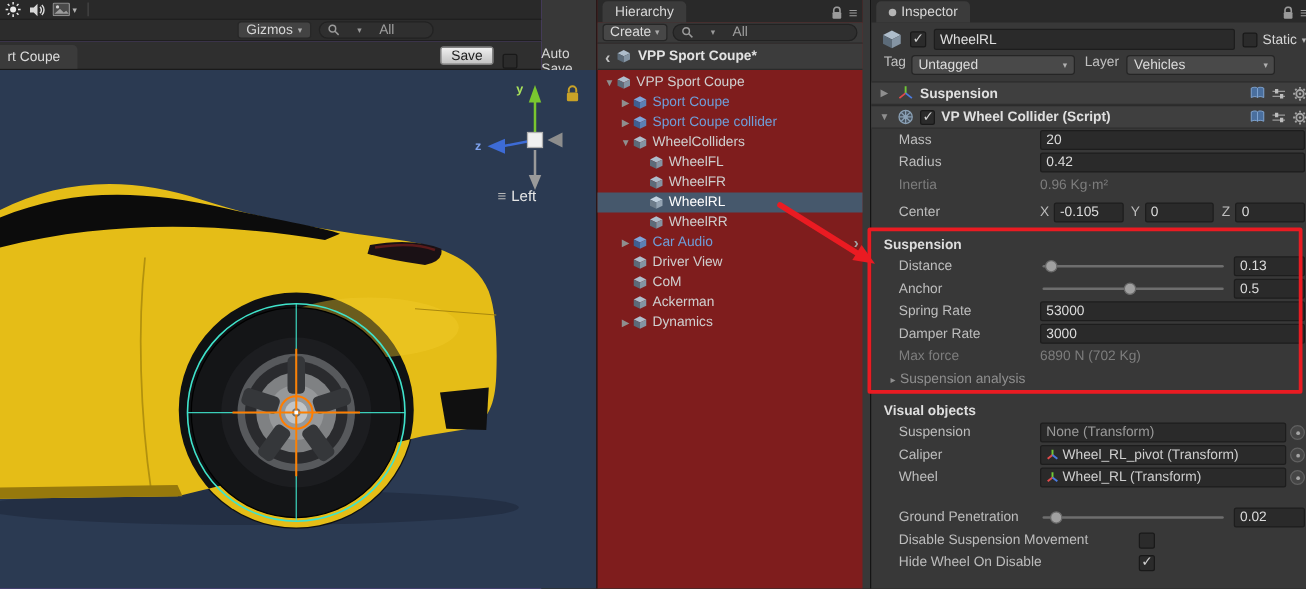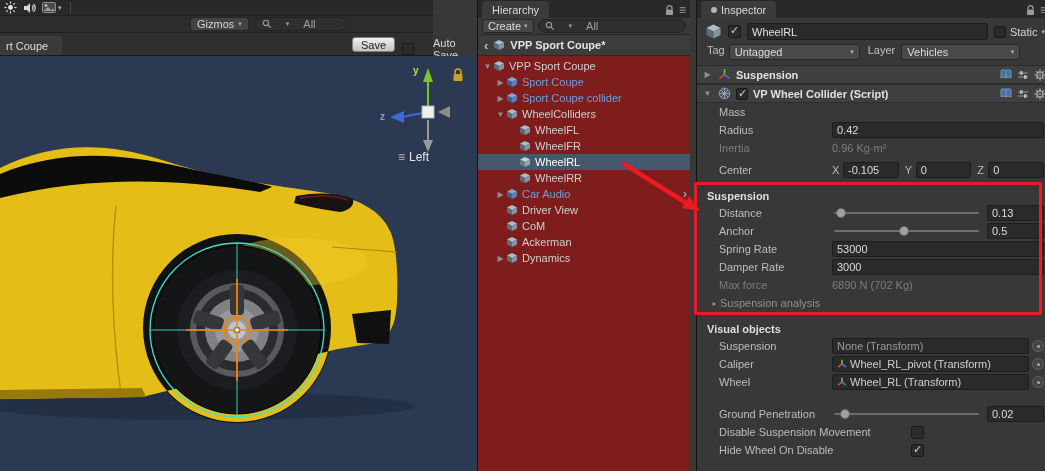--- a/index.html
+++ b/index.html
@@ -557,20 +557,23 @@
               </g>
               <circle cx="6" cy="6" r="3" fill="none" stroke="#a5a5a5" stroke-width="1.5"></circle>
               <circle cx="6" cy="6" r="1" fill="#a5a5a5"></circle>
             </svg>
           </span>
       </span>
     </div>
 
     <div class="irow">
       <span class="ilabel">Mass</span>
+      <div class="ifield">
+          <span>20</span>
+        </div>
     </div>
     <div class="irow">
       <span class="ilabel">Radius</span>
       <div class="ifield">
           <span>0.42</span>
         </div>
     </div>
     <div class="irow dis">
       <span class="ilabel">Inertia</span>
       <span class="plain">0.96 Kg·m²</span>

